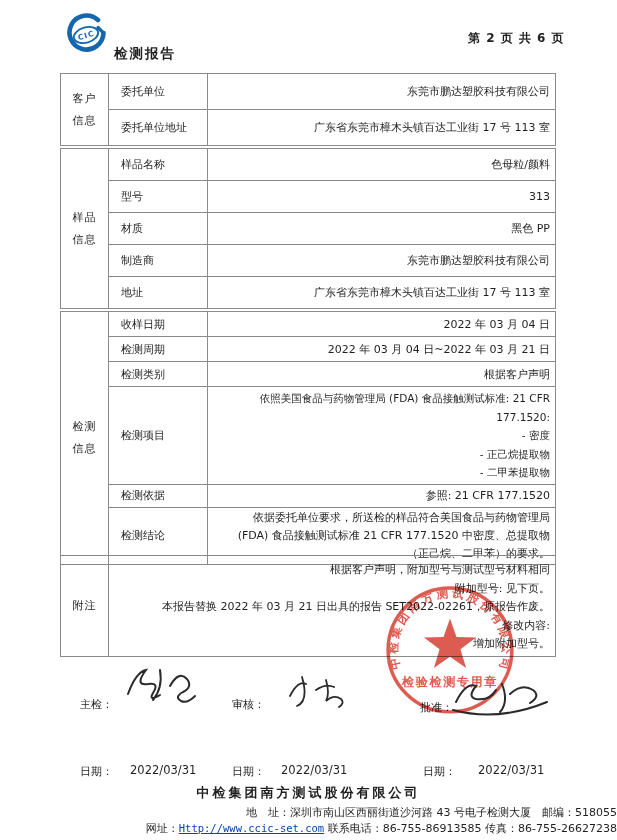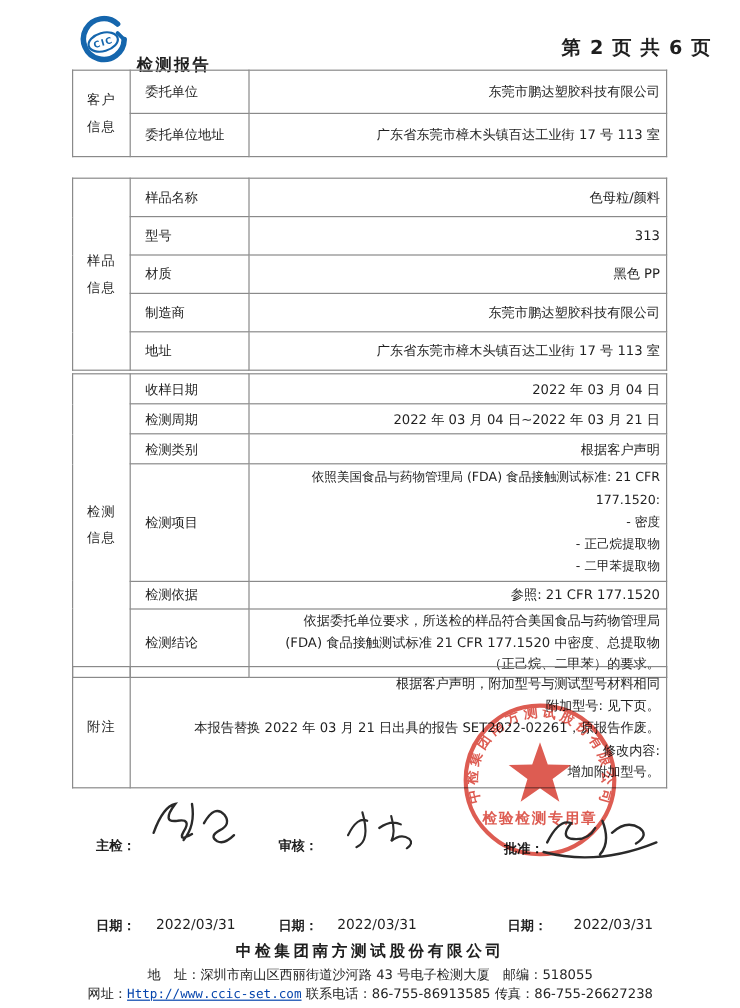--- a/index.html
+++ b/index.html
@@ -4,47 +4,47 @@
 <style>
   html,body{margin:0;padding:0;background:#ffffff;}
   .page{
     position:relative;width:617px;height:840px;margin:0 auto;background:#fff;
     font-family:"DejaVu Sans","Liberation Sans",sans-serif;color:#1f1f1f;overflow:hidden;
   }
   
   .logo{position:absolute;left:64px;top:13px;width:44px;height:44px;}
   .rpt-title{position:absolute;left:114px;top:45px;font-size:13.5px;font-weight:bold;letter-spacing:2px;}
   .rpt-no{position:absolute;left:236px;top:30px;font-size:12px;font-weight:bold;}
-  .page-ind{position:absolute;left:468px;top:30px;font-size:16px;font-weight:bold;letter-spacing:1px;}
+  .page-ind{position:absolute;left:468px;top:30px;font-size:12px;font-weight:bold;letter-spacing:1px;}
   
   table.t{position:absolute;left:60px;width:496px;border-collapse:collapse;table-layout:fixed;}
   table.t td{border:1px solid #8a8a8a;font-size:11px;vertical-align:middle;}
   td.sec{text-align:center;white-space:pre-line;line-height:22px;letter-spacing:1px;}
   td.lbl{padding-left:12px;}
   td.val{padding-left:12px;padding-right:5px;text-align:right;}
   .ml{white-space:pre-line;line-height:18.5px;padding-top:2px;padding-bottom:2px;}
-  .t1{top:58px;padding-left:24px;} .t1 tr{height:36px;}
+  .t1{top:73px;padding-left:24px;} .t1 tr{height:36px;}
   .t2{top:148px;} .t2 tr{height:32px;}
   .t3{top:311px;}
   .t3 .r-s{height:25px;}
   .r-project{height:93px;} .cell-project{font-size:10.5px !important;}
   .r-basis{height:23px;}
   .r-concl{height:53px;}
   .cell-concl{line-height:18px;padding-top:1px;padding-bottom:1px;text-align:justify;}
   .t4{top:555px;} .t4 tr{height:92px;}
   .cell-note{vertical-align:top !important;padding-top:5px;}
   
   .stamp{position:absolute;left:383px;top:585px;width:134px;height:134px;mix-blend-mode:multiply;opacity:.88;z-index:5;}
   
-  .lab{position:absolute;font-size:11px;font-weight:bold;}
+  .lab{position:absolute;font-size:11px;}
   .sig{position:absolute;z-index:6;}
   .dateval{position:absolute;font-size:11.5px;}
   
   .f-company{position:absolute;left:0;right:0;top:784px;text-align:center;font-size:13px;font-weight:bold;letter-spacing:3px;}
-  .f-line{position:absolute;left:0;right:0;text-align:center;font-size:11px;}
+  .f-line{position:absolute;left:0;right:0;text-align:right;font-size:11px;}
   .f-addr{top:805px;}
   .f-web{top:821px;}
   .f-link{color:#0645ad;text-decoration:underline;font-family:"DejaVu Sans Mono","Liberation Mono",monospace;font-size:10.5px;margin-top:20px;}
 </style>
 </head>
 <body>
 
 <div class="page">
 
   <svg class="logo" viewBox="0 0 44 44">

